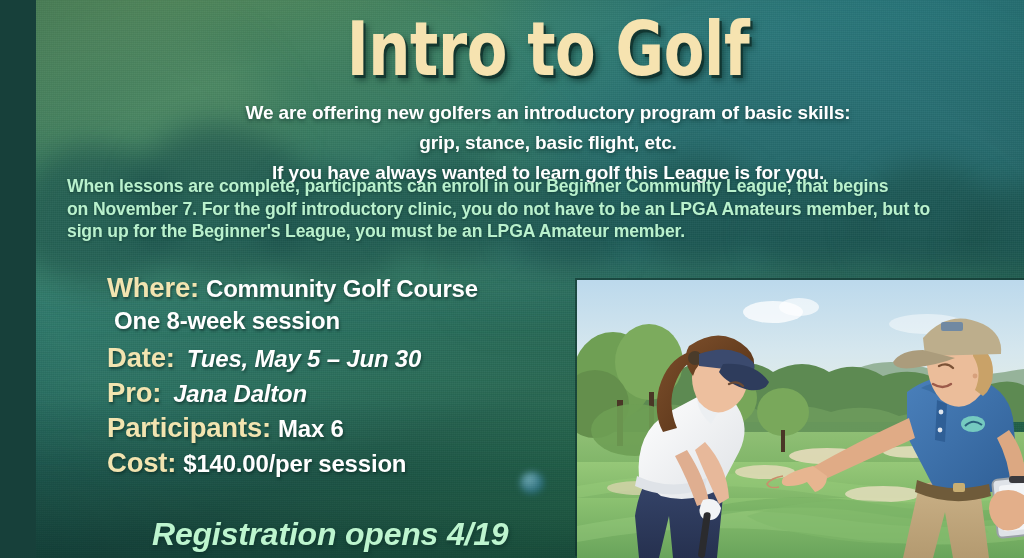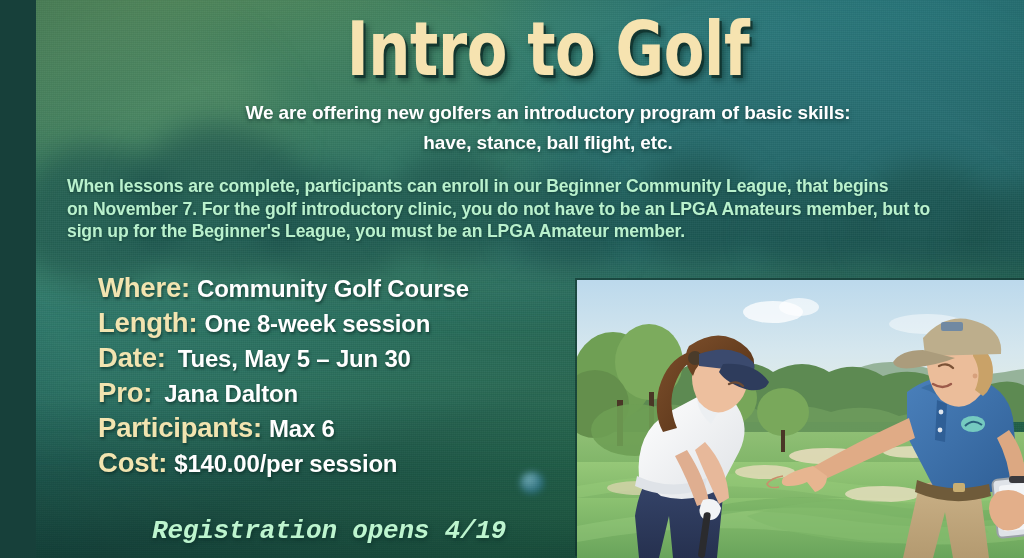--- a/index.html
+++ b/index.html
@@ -149,21 +149,21 @@
     line-height: 22.5px;
     font-weight: 700;
     letter-spacing: -0.15px;
     text-shadow: 0 1px 3px rgba(8,36,32,.5);
   }
   .note span { display: block; }
 
   
   .details {
     position: absolute;
-    left: 62px; top: 272px; text-align: center;
+    left: 71px; top: 272px; text-align: center;
   }
   .row {
     display: flex;
     align-items: baseline;
     height: 35px;
     white-space: nowrap;
   }
   .row .label {
     color: #f2e4b0;
     font-size: 27.5px;
@@ -172,32 +172,31 @@
     text-shadow: 1px 2px 3px rgba(8,36,32,.6);
   }
   .row .value {
     color: #ffffff;
     font-size: 24px;
     font-weight: bold;
     letter-spacing: -0.2px;
     margin-left: 7px;
     text-shadow: 1px 2px 3px rgba(8,36,32,.6);
   }
-  .row.gap .value { margin-left: 12px; }
+  .row.gap .value { margin-left: 12px; font-style: italic; }
 
   .reg {
     position: absolute;
     left: 116px; top: 516px;
     color: #bdf5cf;
-    font-size: 26px;
+    font-size: 32px;
     font-weight: bold;
     font-style: italic;
     letter-spacing: -0.2px;
     text-shadow: 1px 2px 4px rgba(8,36,32,.55);
-    font-family: Liberation Mono, monospace;
   }
 
   
   .illus {
     position: absolute;
     left: 541px; top: 280px;
     width: 483px; height: 278px;
     overflow: hidden;
     box-shadow: -2px -2px 0 rgba(12,44,40,.55);
   }
@@ -236,36 +235,36 @@
   <div class="golf-ball"></div>
   <div class="bg-layer grain"></div>
   <div class="bg-layer vignette"></div>
 
   <div class="content">
 
     <div class="title">Intro to Golf</div>
 
     <div class="lede">
       <span class="l3">We are offering new golfers an introductory program of basic skills:</span>
-      <span class="l3">have, stance, ball flight, etc.</span>
+      <span class="l3">grip, stance, basic flight, etc.</span>
+      <span class="l3">If you have always wanted to learn golf this League is for you.</span>
     </div>
 
     <div class="note">
       <span>When lessons are complete, participants can enroll in our Beginner Community League, that begins</span>
       <span>on November 7.  For the golf introductory clinic, you do not have to be an LPGA Amateurs member, but to</span>
       <span>sign up for the Beginner's League, you must be an LPGA Amateur member.</span>
     </div>
 
     <div class="details">
       <div class="row">
         <span class="label">Where:</span>
         <span class="value">Community Golf Course</span>
       </div>
       <div class="row">
-        <span class="label">Length:</span>
         <span class="value">One 8-week session</span>
       </div>
       <div class="row gap">
         <span class="label">Date:</span>
         <span class="value">Tues,  May 5 – Jun 30</span>
       </div>
       <div class="row gap">
         <span class="label">Pro:</span>
         <span class="value">Jana Dalton</span>
       </div>

